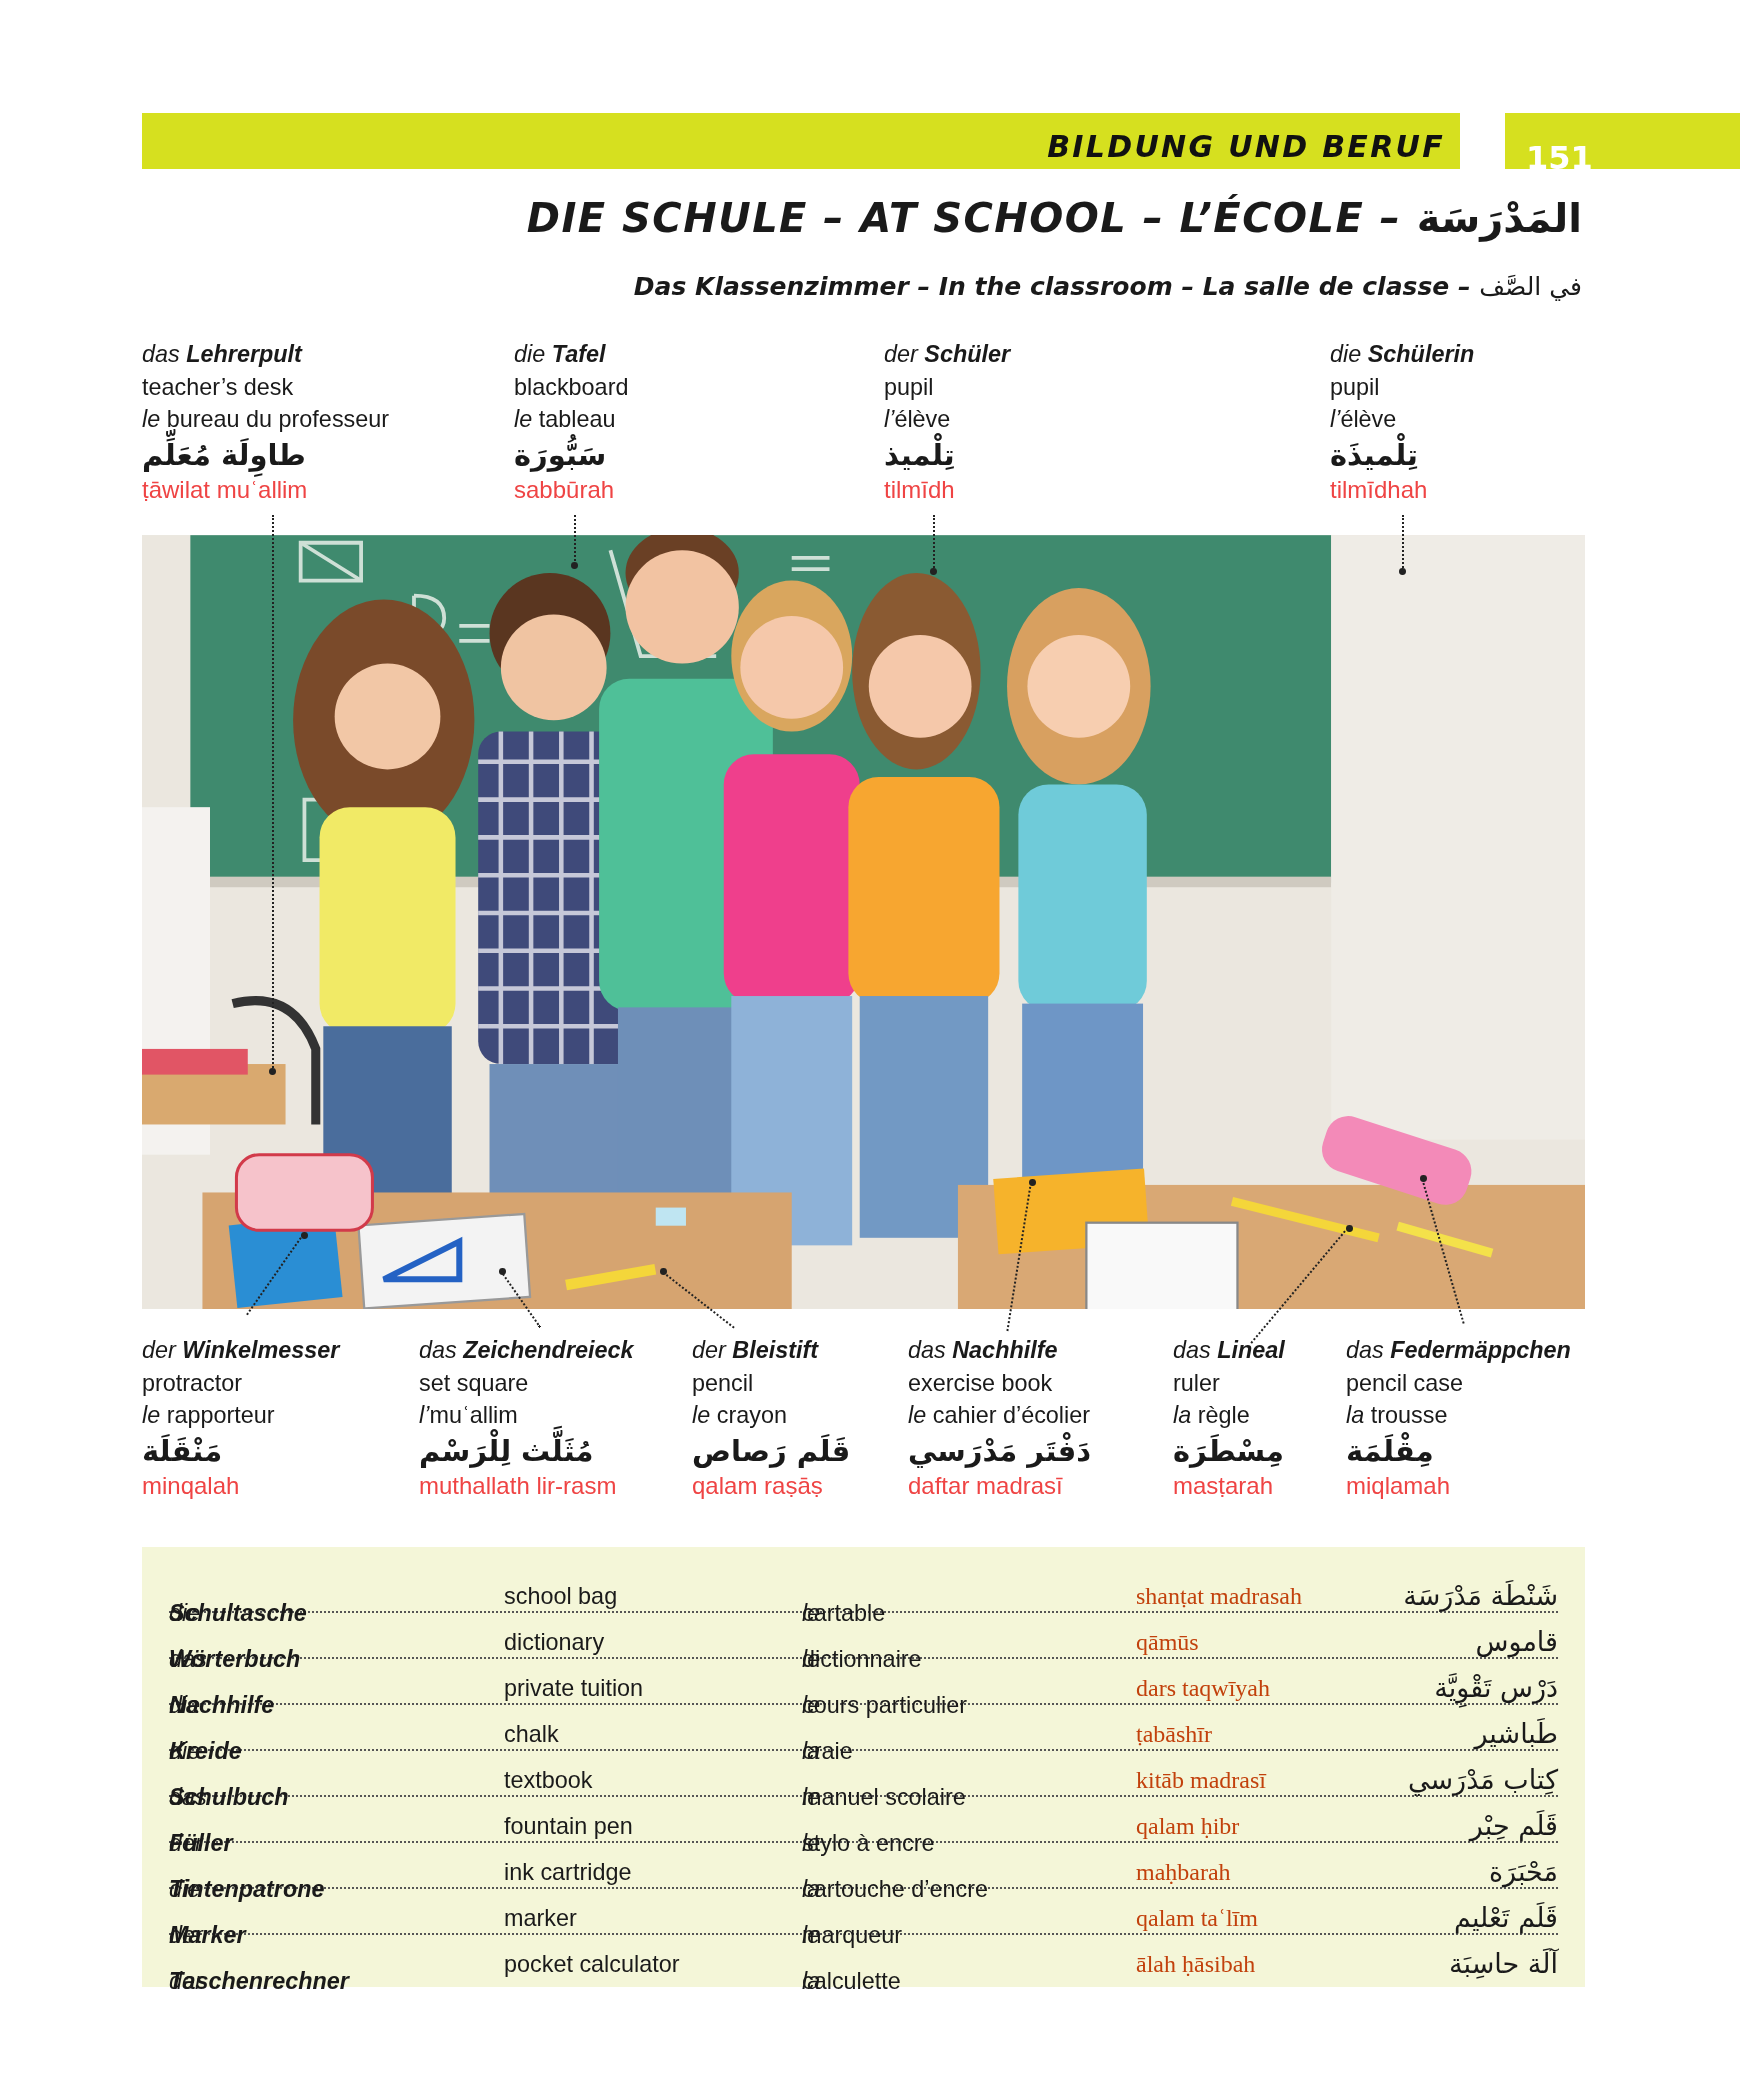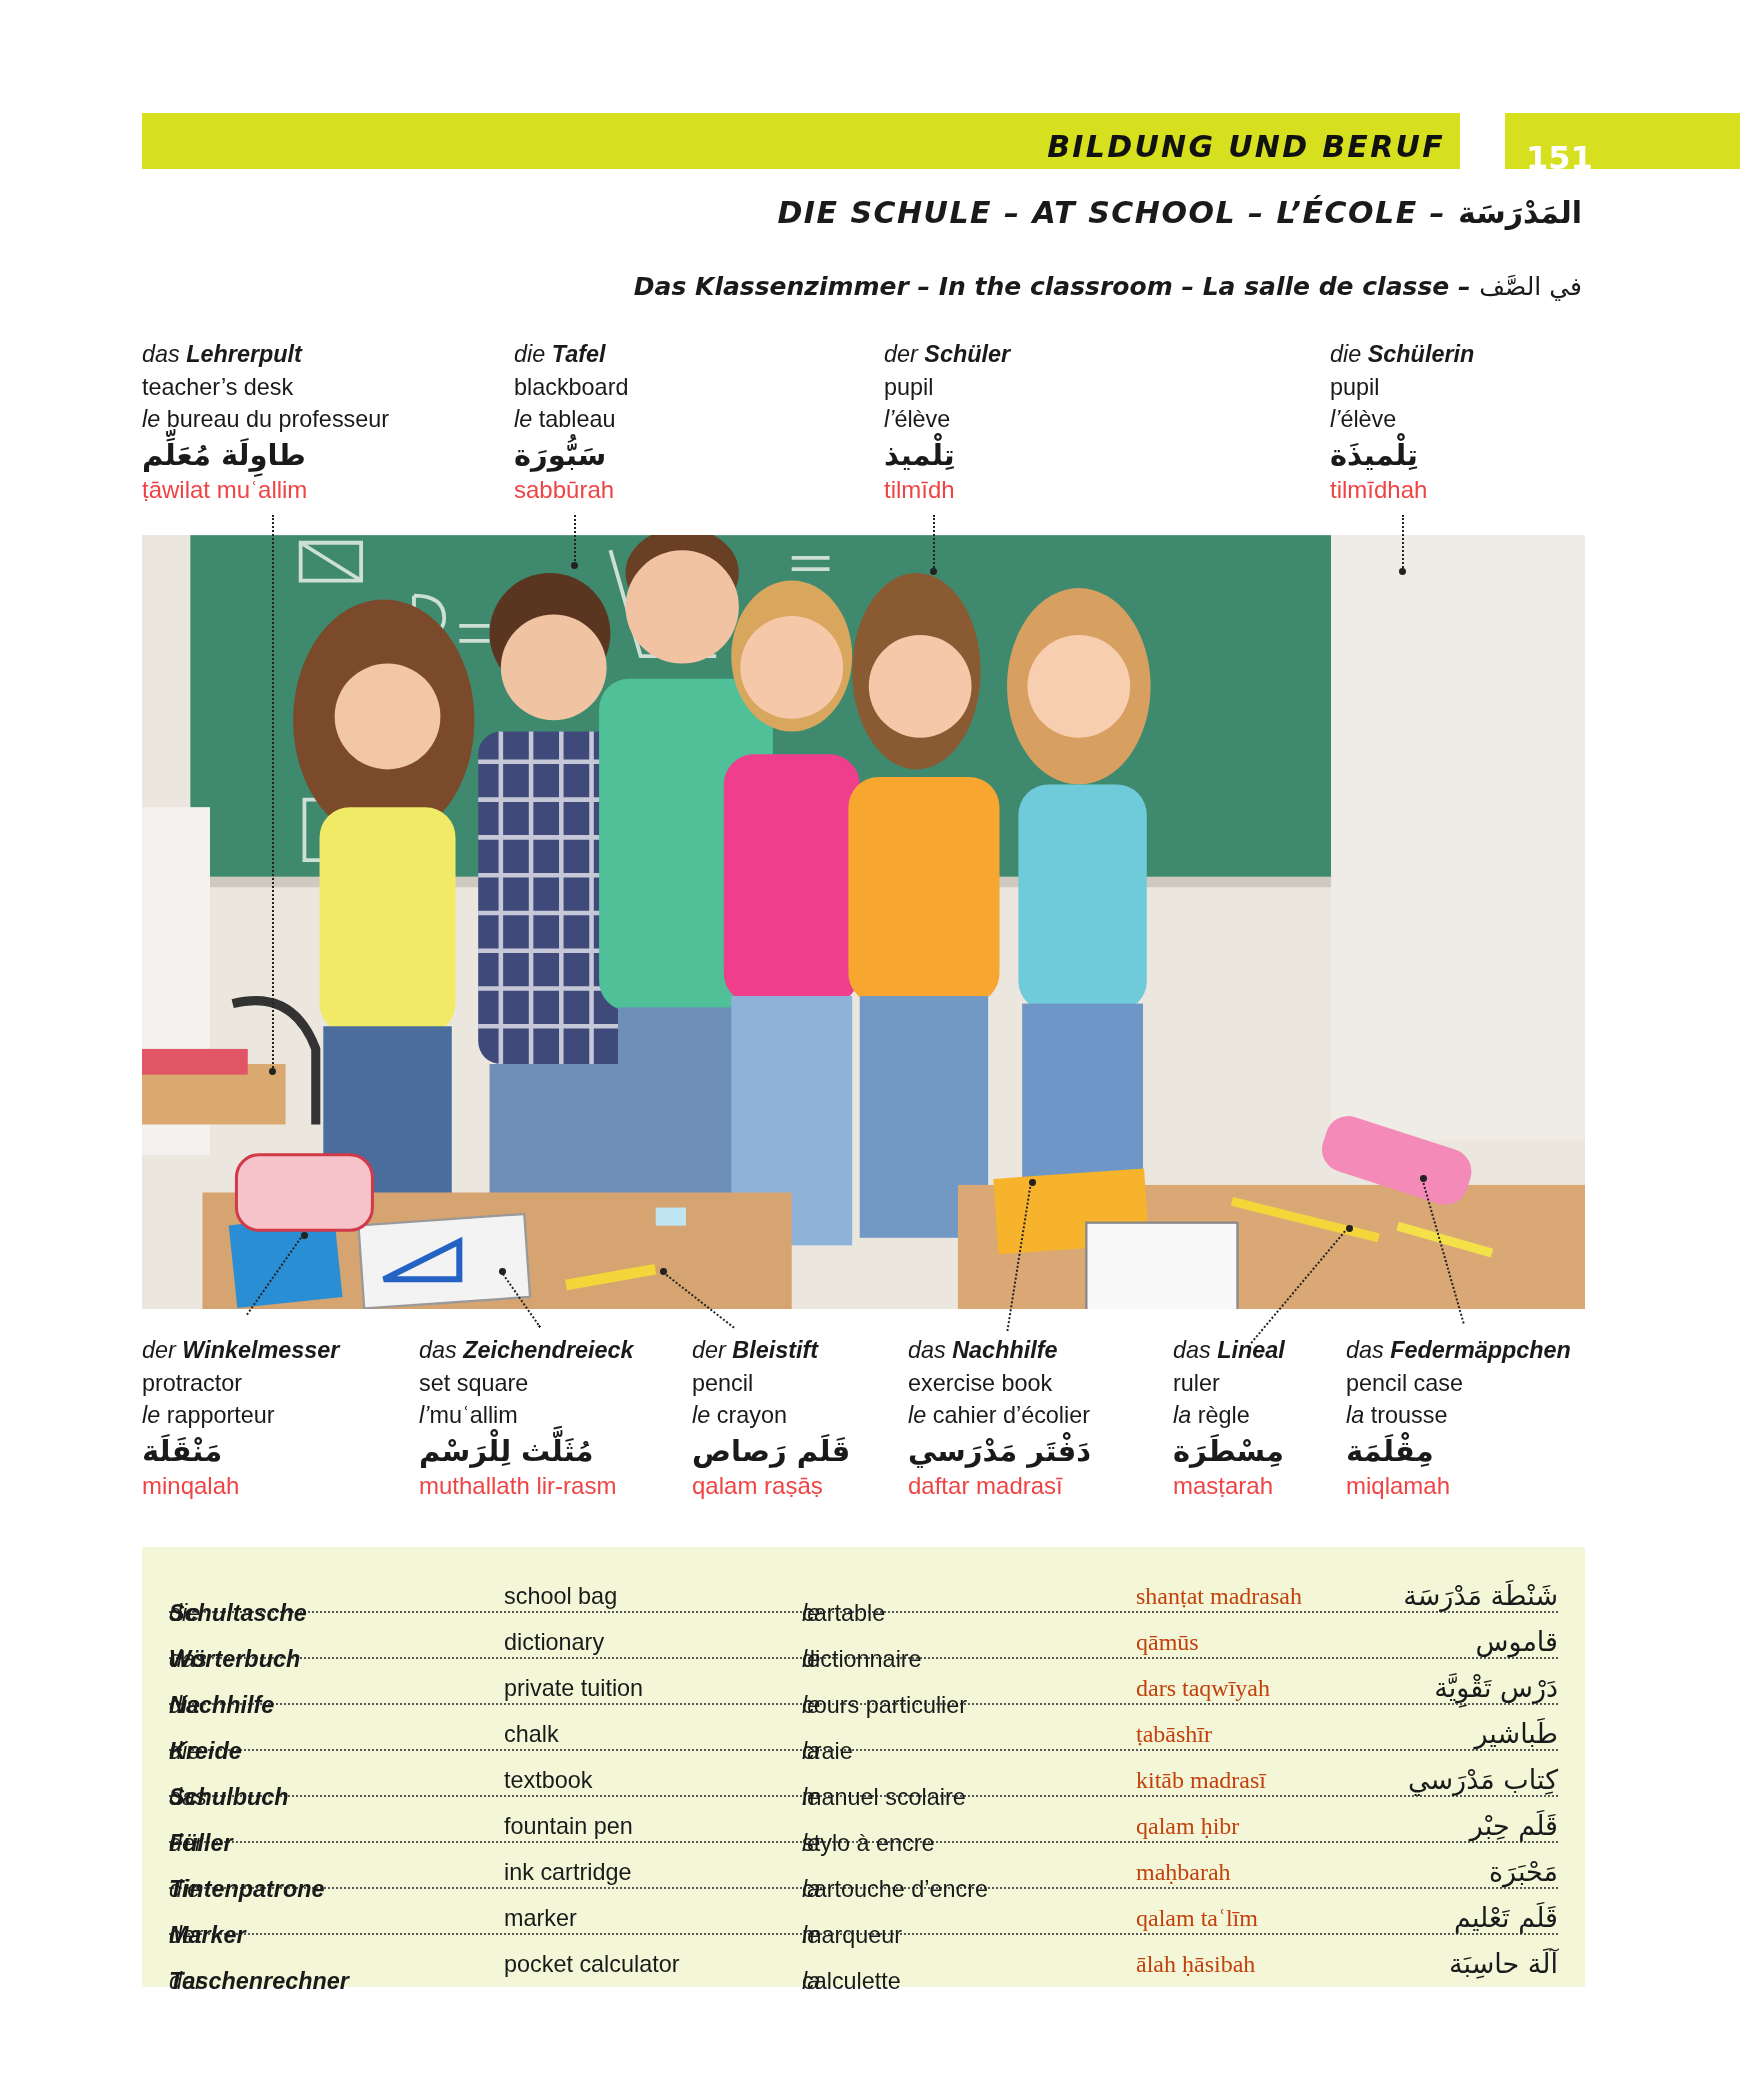--- a/index.html
+++ b/index.html
@@ -6,21 +6,21 @@
   html, body { width: 1741px; height: 2097px; background: #ffffff; overflow: hidden; }
   body { position: relative; font-family: "Liberation Sans", sans-serif; color: #1a1a1a; }
 
   
   .bar-main { position: absolute; left: 142px; top: 113px; width: 1318px; height: 56px; background: #d6e01f; }
   .bar-title { position: absolute; right: 15px; top: 16px; font-family: "DejaVu Sans", sans-serif; font-weight: bold; font-style: italic; font-size: 30px; letter-spacing: 2.3px; color: #111; }
   .bar-page { position: absolute; left: 1505px; top: 113px; width: 236px; height: 56px; background: #d6e01f; }
   .bar-page span { position: absolute; left: 21px; top: 7.6px; font-family: "DejaVu Sans", sans-serif; font-weight: bold; font-size: 32px; color: #ffffff; margin-top: 18px; }
 
   
-  .title { position: absolute; right: 159px; top: 195px; font-family: "DejaVu Sans", sans-serif; font-weight: bold; font-style: italic; font-size: 30px; letter-spacing: 1.5px; white-space: nowrap; color: #1a1a1a; }
+  .title { position: absolute; right: 159px; top: 195px; font-family: "DejaVu Sans", sans-serif; font-weight: bold; font-style: italic; font-size: 40px; letter-spacing: 1.5px; white-space: nowrap; color: #1a1a1a; }
   .title .ar, .subtitle .ar { font-family: "DejaVu Sans", sans-serif; font-style: normal; font-weight: bold; direction: rtl; unicode-bidi: isolate; }
   .subtitle { position: absolute; right: 159px; top: 272px; font-family: "DejaVu Sans", sans-serif; font-weight: bold; font-style: italic; font-size: 25px; white-space: nowrap; color: #1a1a1a; }
   .subtitle .ar { font-weight: normal; }
 
   
   .label { position: absolute; line-height: 32.5px; font-size: 23.4px; font-family: "Liberation Sans", sans-serif; white-space: nowrap; }
   .label .art { font-style: italic; font-weight: normal; }
   .label .de { font-style: italic; font-weight: bold; }
   .label .ar { font-family: "DejaVu Sans", sans-serif; font-size: 29px; line-height: 38px; direction: rtl; unicode-bidi: isolate; display: inline-block; }
   .label .tr { font-family: Liberation Sans, sans-serif; color: #ef4444; font-size: 24px; }

